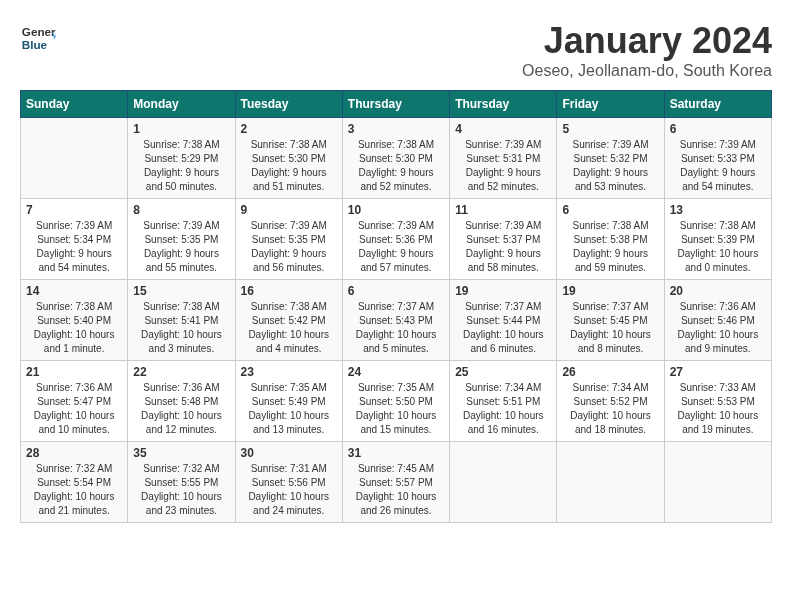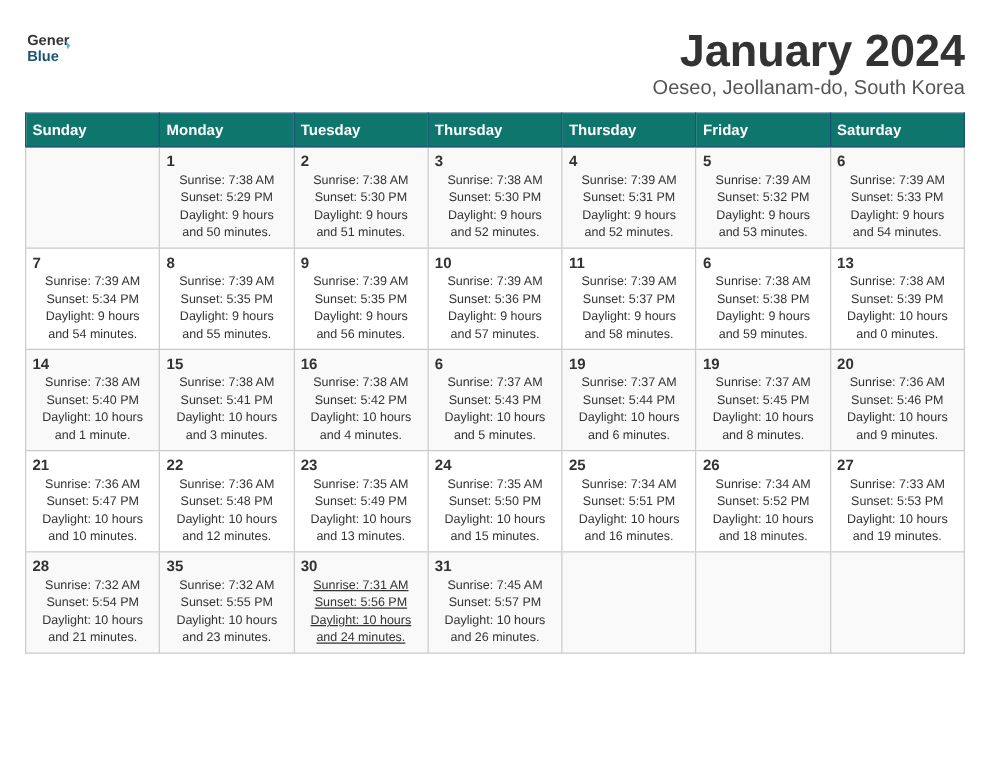--- a/index.html
+++ b/index.html
@@ -319,21 +319,21 @@
         </td>
         <td>
           <span class="day-num">35</span>
           <div class="day-info" style="white-space: pre-line;">Sunrise: 7:32 AM
 Sunset: 5:55 PM
 Daylight: 10 hours
 and 23 minutes.</div>
         </td>
         <td>
           <span class="day-num">30</span>
-          <div class="day-info" style="white-space: pre-line; text-decoration: underline;">Sunrise: 7:31 AM
+          <div class="day-info" style="white-space: pre-line;">Sunrise: 7:31 AM
 Sunset: 5:56 PM
 Daylight: 10 hours
 and 24 minutes.</div>
         </td>
         <td>
           <span class="day-num">31</span>
           <div class="day-info" style="white-space: pre-line;">Sunrise: 7:45 AM
 Sunset: 5:57 PM
 Daylight: 10 hours
 and 26 minutes.</div>

